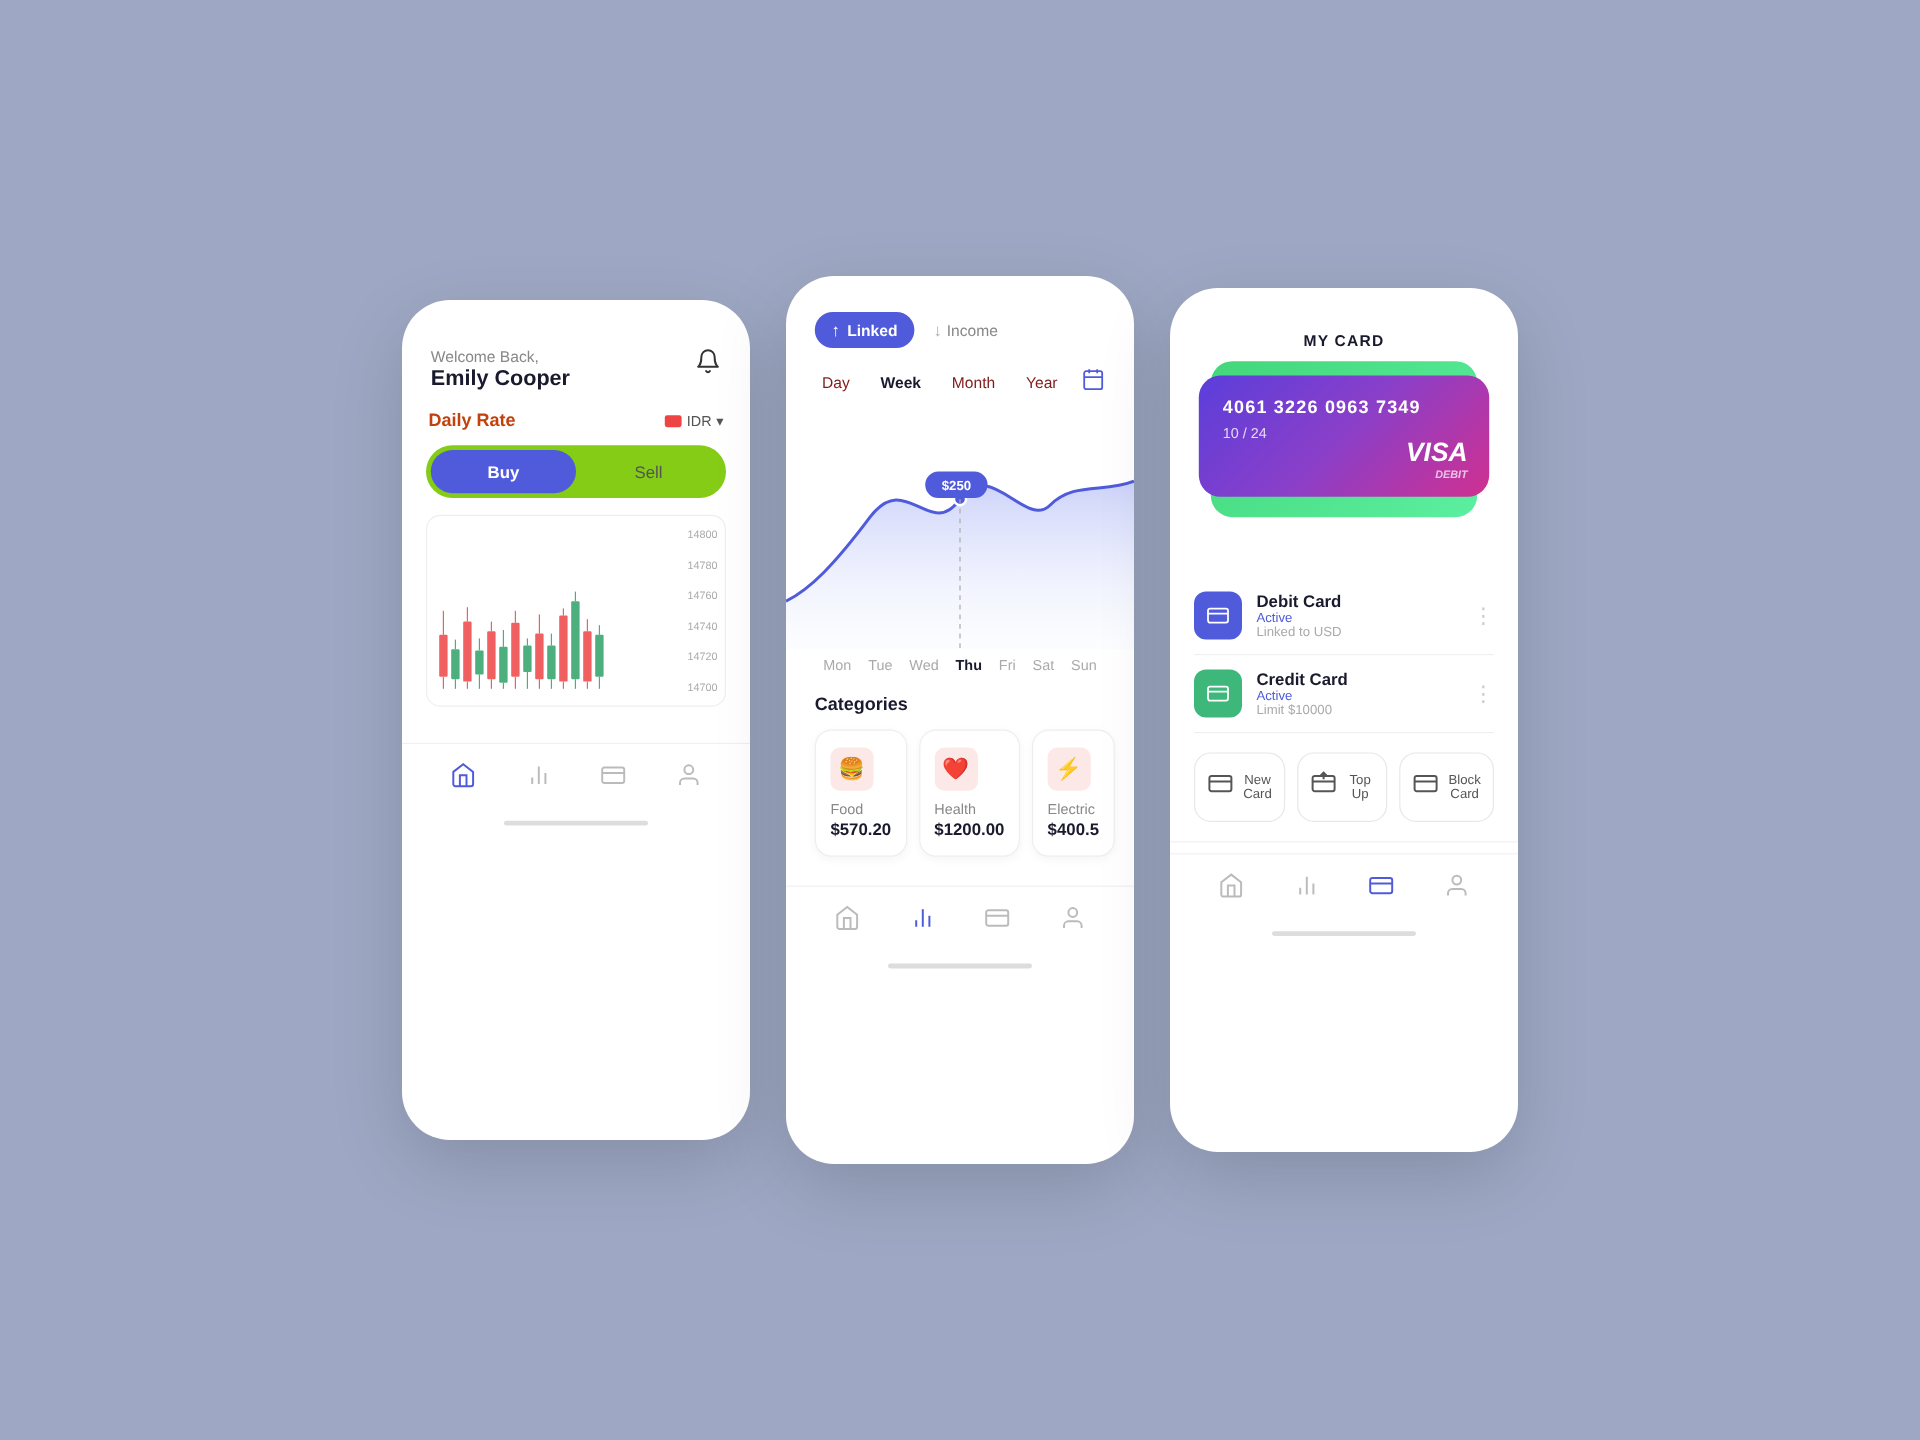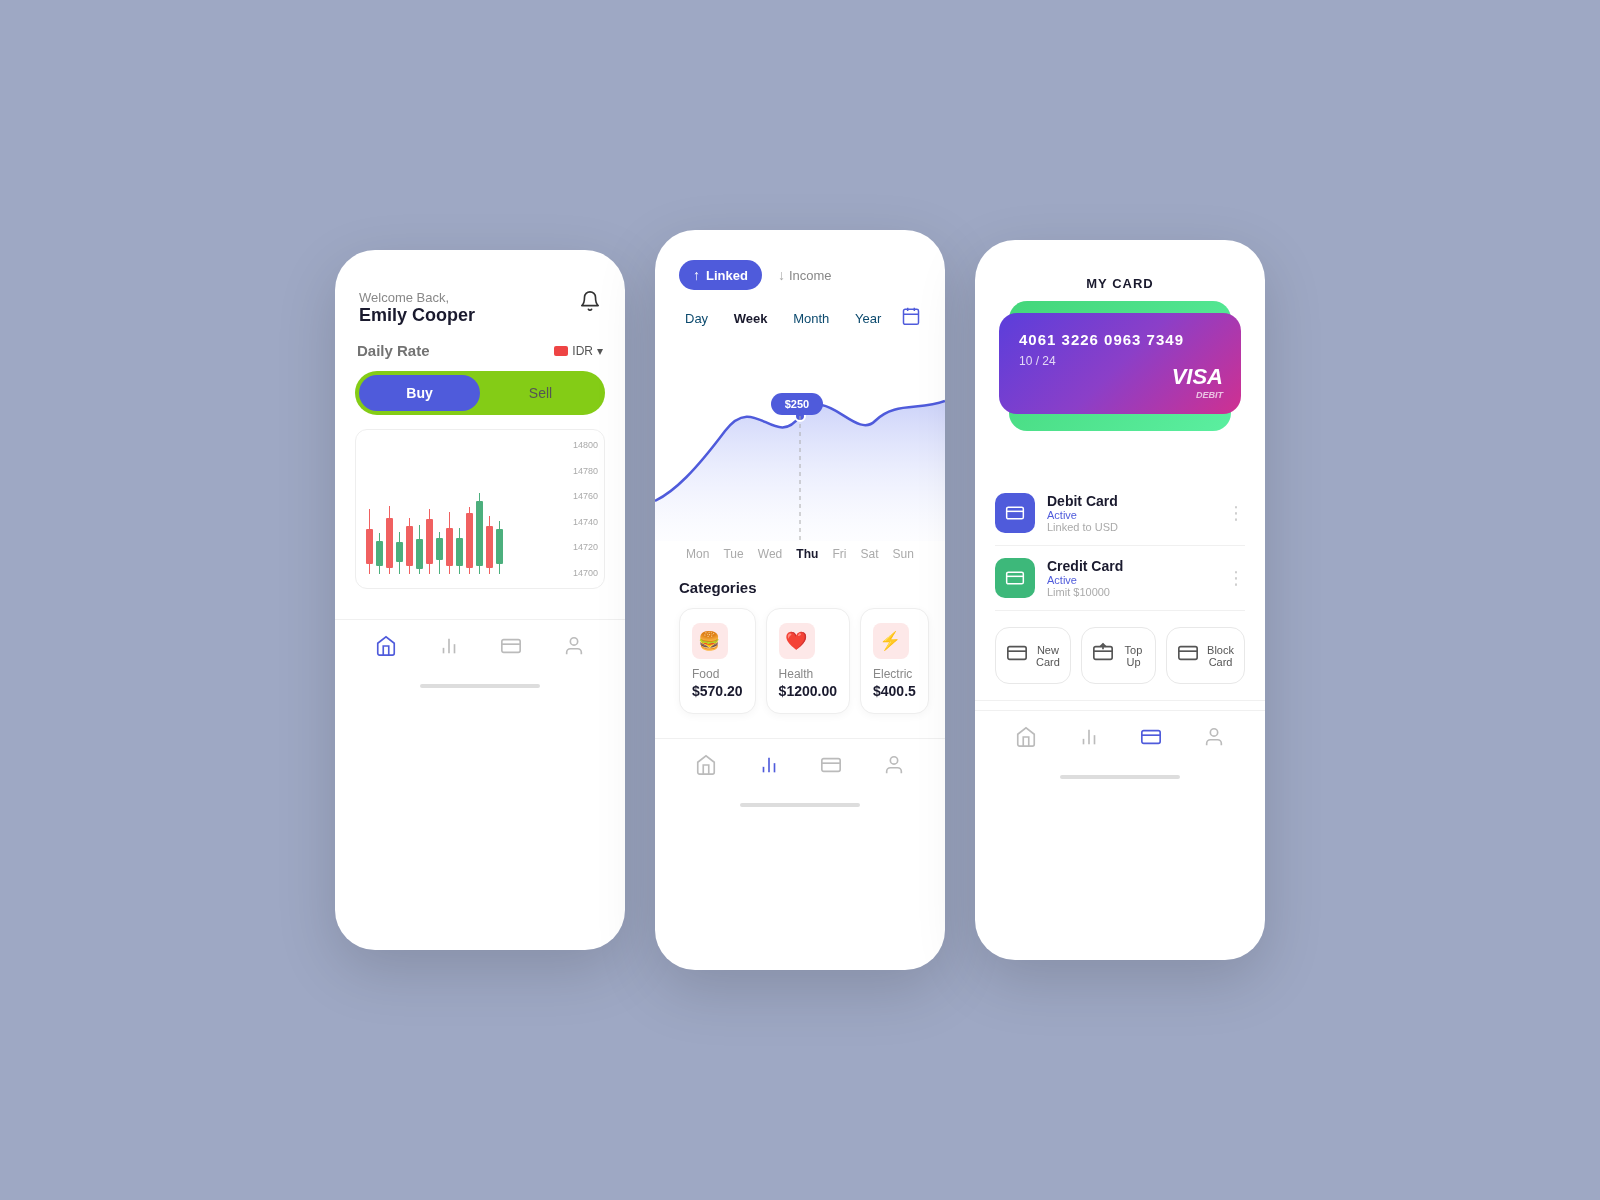--- a/index.html
+++ b/index.html
@@ -77,21 +77,21 @@
     .credit-row { display: flex; justify-content: space-between; align-items: center; }
     .details-link { font-size: 11px; color: #e06060; }
 
     .daily-rate-header {
       display: flex;
       justify-content: space-between;
       align-items: center;
       padding: 0 22px;
       margin-bottom: 12px;
     }
-    .daily-rate-title { font-size: 15px; font-weight: 700; color: #737373; }
+    .daily-rate-title { font-size: 15px; font-weight: 700; color: #c2410c; }
     .idr-badge {
       display: flex; align-items: center; gap: 4px;
       font-size: 12px; color: #555;
     }
     .idr-dot { width: 14px; height: 10px; background: #e44; border-radius: 2px; }
 
     .buy-sell {
       display: flex;
       margin: 0 20px 14px;
       background: #84cc16;
@@ -157,21 +157,21 @@
       font-size: 13px; color: #888;
     }
 
     .period-tabs {
       display: flex;
       justify-content: space-between;
       align-items: center;
       padding: 0 24px 10px;
     }
     .period-tab {
-      font-size: 13px; color: #0c4a6e; cursor: pointer; padding: 4px 6px;
+      font-size: 13px; color: #7f1d1d; cursor: pointer; padding: 4px 6px;
     }
     .period-tab.active { font-weight: 700; color: #1a1a2e; }
     .calendar-icon { font-size: 18px; color: #4f5bdb; }
 
     
     .line-chart-container {
       position: relative;
       height: 200px;
       margin: 0 0 0;
       overflow: hidden;

